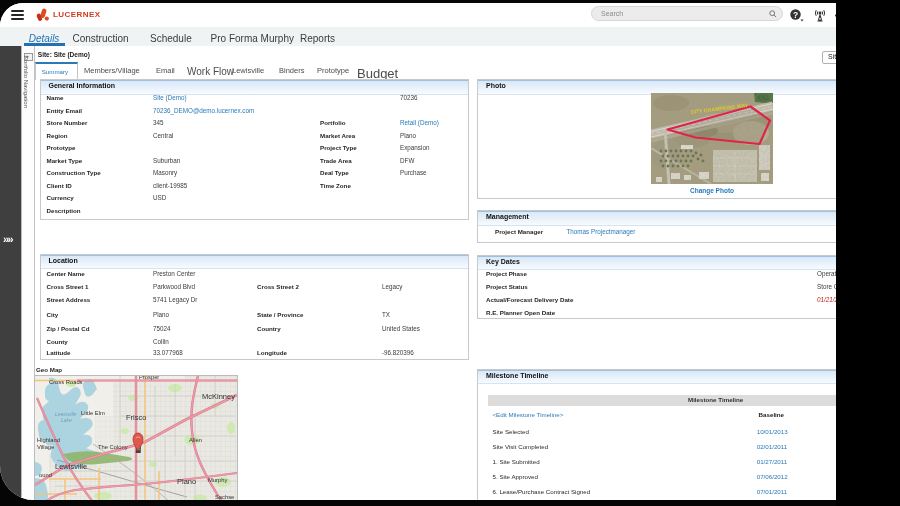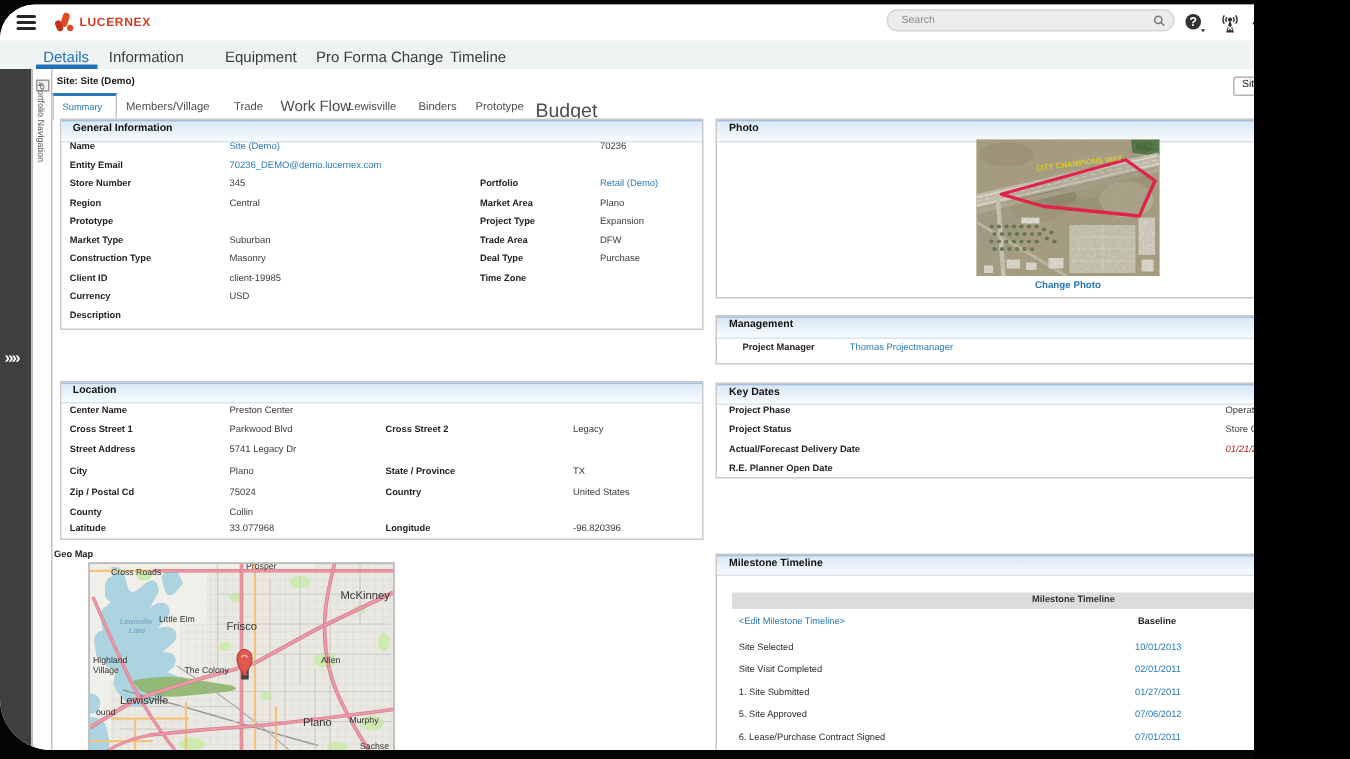--- a/index.html
+++ b/index.html
@@ -77,25 +77,25 @@
     <svg class="abs" style="left:884px;top:7px;" width="12" height="12" viewBox="0 0 12 12">
       <rect x="0" y="1" width="10" height="10" fill="#333"></rect>
       <rect x="2" y="3" width="2" height="2" fill="#fff"></rect>
           <rect x="6" y="3" width="2" height="2" fill="#fff"></rect>
       <rect x="2" y="7" width="2" height="2" fill="#fff"></rect>
           <rect x="6" y="7" width="2" height="2" fill="#fff"></rect>
     </svg>
   </div>
 
   <div class="abs" style="left:0;top:24.5px;width:900px;height:18.5px;background:#f0f3f4;">
-    <span class="abs" style="left:28.8px;top:5.5px;font-size:10px;color:#2271b4;">Details</span>
-    <span class="abs" style="left:72.5px;top:5.5px;font-size:10px;color:#3b3b3b;">Information</span>
-    <span class="abs" style="left:150px;top:5.5px;font-size:10px;color:#3b3b3b;">Equipment</span>
-    <span class="abs" style="left:210.6px;top:5.5px;font-size:10px;color:#3b3b3b;">Pro Forma Change</span>
-    <span class="abs" style="left:300px;top:5.5px;font-size:10px;color:#3b3b3b;">Timeline</span>
+    <span class="abs" style="left:28.8px;top:5.5px;font-size:10px;color:#2271b4;font-style:italic;">Details</span>
+    <span class="abs" style="left:72.5px;top:5.5px;font-size:10px;color:#3b3b3b;">Construction</span>
+    <span class="abs" style="left:150px;top:5.5px;font-size:10px;color:#3b3b3b;">Schedule</span>
+    <span class="abs" style="left:210.6px;top:5.5px;font-size:10px;color:#3b3b3b;">Pro Forma Murphy</span>
+    <span class="abs" style="left:300px;top:5.5px;font-size:10px;color:#3b3b3b;">Reports</span>
     <div class="abs" style="left:24px;top:16.3px;width:41px;height:2.5px;background:#2271b4;"></div>
   </div>
 
   <div class="abs" style="left:0;top:43px;width:20.5px;height:454.5px;background:#3f3f3f;">
     <div class="abs" style="left:3px;top:187px;color:#fff;font-weight:bold;font-size:11px;letter-spacing:-1.5px;">»»</div>
   </div>
   <div class="abs" style="left:20.5px;top:43px;width:12.5px;height:454.5px;background:#fdfdfd;border-left:1px solid #b8b8b8;border-right:1px solid #c2c2c2;">
     <div class="abs" style="left:2px;top:7px;width:7.5px;height:6.5px;border:1px solid #999;background:#f2f2f2;">
       <span class="abs" style="left:1.2px;top:-0.5px;font-size:5.5px;color:#444;line-height:6.5px;">»</span>
     </div>
@@ -104,21 +104,21 @@
 
   <span class="abs" style="left:37.8px;top:48.5px;font-size:6.5px;font-weight:bold;color:#1a1a1a;">Site: Site (Demo)</span>
   <div class="abs" style="left:822px;top:48px;width:90px;height:11px;background:#fff;border:1px solid #b2b2b2;border-radius:2px;">
     <span class="abs" style="left:5px;top:1.5px;font-size:7px;color:#222;white-space:nowrap;">Site Details (Standard)</span>
   </div>
 
   <div class="abs" style="left:35.2px;top:59.5px;width:41px;height:15.5px;background:#fff;border-top:2px solid #2a7ab8;border-left:1px solid #c5c5c5;border-right:1px solid #c5c5c5;">
     <span class="abs" style="left:5.5px;top:4px;font-size:6.2px;color:#2a7ab8;white-space:nowrap;">Summary</span>
   </div>
   <span class="abs" style="left:84px;top:63.5px;font-size:7.5px;color:#4c4c4c;">Members/Village</span>
-  <span class="abs" style="left:156px;top:63.5px;font-size:7.5px;color:#4c4c4c;">Trade</span>
+  <span class="abs" style="left:156px;top:63.5px;font-size:7.5px;color:#4c4c4c;">Email</span>
   <span class="abs" style="left:187px;top:63.5px;font-size:10px;color:#4c4c4c;">Work Flow</span>
   <span class="abs" style="left:232px;top:63.5px;font-size:7.5px;color:#4c4c4c;">Lewisville</span>
   <span class="abs" style="left:279px;top:63.5px;font-size:7.5px;color:#4c4c4c;">Binders</span>
   <span class="abs" style="left:317px;top:63.5px;font-size:7.5px;color:#4c4c4c;">Prototype</span>
   <span class="abs" style="left:357px;top:63.5px;font-size:13px;color:#4c4c4c;">Budget</span>
 
   <div class="box" style="left:40px;top:76.5px;width:427px;height:139px;">
     <div class="shead" style="border-top:1px solid #9fc0de;">
           <span>General Information</span>
         </div>
@@ -176,21 +176,21 @@
         <span class="val abs" style="left:341px;top:69.8px;">United States</span>
     <span class="lbl abs" style="left:5.5px;top:83px;">County</span>
         <span class="val abs" style="left:112px;top:83px;">Collin</span>
     <span class="lbl abs" style="left:5.5px;top:94.5px;">Latitude</span>
         <span class="val abs" style="left:112px;top:94.5px;">33.077968</span>
         <span class="lbl abs" style="left:216px;top:94.5px;">Longitude</span>
         <span class="val abs" style="left:341px;top:94.5px;">-96.820396</span>
   </div>
 
   <span class="abs lbl" style="left:36px;top:363px;">Geo Map</span>
-  <div class="abs" style="left:34px;top:372px;width:201.5px;height:125.5px;border:1px solid #bbb;background:#a3a3a3;overflow:hidden;margin-left:25px;" id="geomap">
+  <div class="abs" style="left:34px;top:372px;width:201.5px;height:125.5px;border:1px solid #bbb;background:#fdba74;overflow:hidden;" id="geomap">
   <svg width="202" height="126" viewBox="0 0 202 126">
     <defs>
       <pattern id="grid" width="5" height="5" patternUnits="userSpaceOnUse">
         <rect width="5" height="5" fill="#eae8e2"></rect>
         <path d="M0 0 H5 M0 0 V5" stroke="#d6d4ce" stroke-width="0.6" fill="none"></path>
       </pattern>
     </defs>
     <rect width="202" height="126" fill="#f1efe9"></rect>
 
     <rect x="78" y="6" width="124" height="120" fill="url(#grid)" opacity="0.95"></rect>

